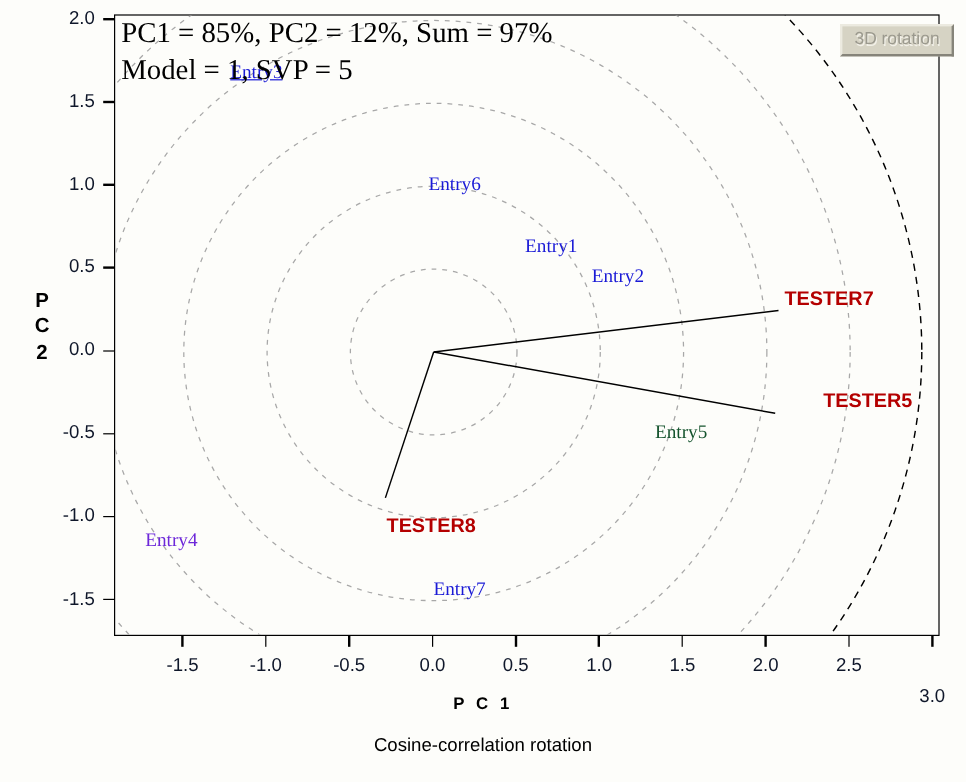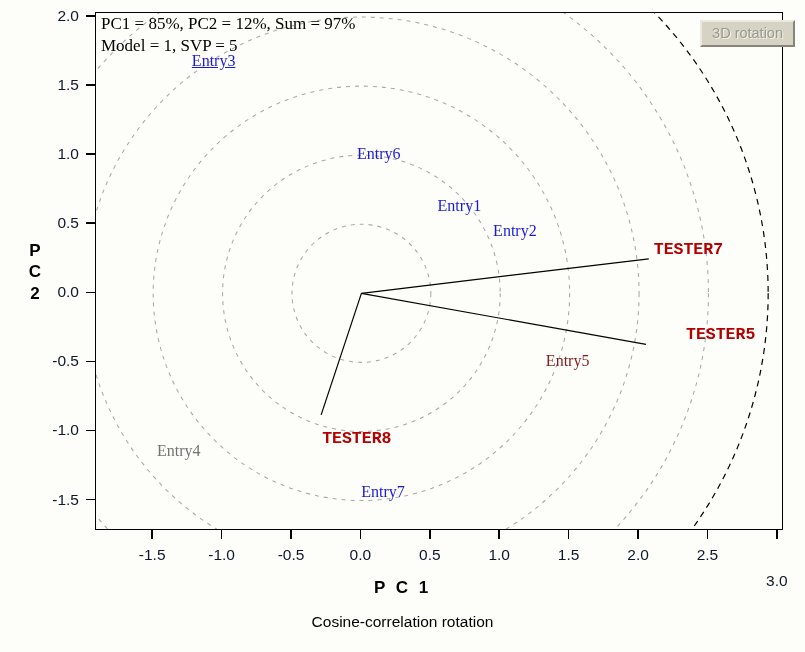--- a/index.html
+++ b/index.html
@@ -62,21 +62,21 @@
   }
   .tick-label-x { transform: translateX(-50%); }
   .tick-label-y { transform: translateY(-50%); text-align: right; }
 
   
   .axis-title-x {
     position: absolute;
     left: 0; right: 0;
     top: 578px;
     text-align: center;
-    font-size: 17px;
+    font-size: 14px;
     font-weight: bold;
     letter-spacing: 3px;
     color: #000;
   }
   .axis-subtitle {
     position: absolute;
     left: 0; right: 0;
     top: 613px;
     text-align: center;
     font-size: 15.5px;
@@ -94,21 +94,21 @@
     color: #000;
   }
   .axis-title-y span { display: block; }
 
   
   .header-note {
     position: absolute;
     left: 101px;
     top: 13px;
     font-family: "Liberation Serif", serif;
-    font-size: 17px;
+    font-size: 24px;
     line-height: 1.30;
     color: #000;
     white-space: nowrap;
     z-index: 6;
   }
 
   
   .rotation-button {
     position: absolute;
     right: 10px;
@@ -127,21 +127,21 @@
     cursor: default;
   }
 
   
   .pt-label {
     position: absolute;
     white-space: nowrap;
     z-index: 5;
   }
   .pt-label.tester {
-    font-family: Liberation Mono, monospace;
+    font-family: Liberation Sans, sans-serif;
     font-size: 16.5px;
     font-weight: bold;
     color: #b40000;
   }
   .pt-label.entry {
     font-family: "Liberation Serif", serif;
     font-size: 16px;
     color: #1a1ad6;
   }
 </style>
@@ -164,22 +164,22 @@
       </svg>
   </div>
 
   <div id="labels-layer">
       <div class="pt-label tester" style="left: 653.771px; top: 239.794px; color: rgb(180, 0, 0);">TESTER7</div>
       <div class="pt-label tester" style="left: 686px; top: 325.437px; color: rgb(180, 0, 0);">TESTER5</div>
       <div class="pt-label tester" style="left: 322.145px; top: 429px; color: rgb(180, 0, 0);">TESTER8</div>
       <div class="pt-label entry" style="left: 437.582px; top: 197.354px; color: rgb(26, 26, 214);">Entry1</div>
       <div class="pt-label entry" style="left: 493.111px; top: 222.218px; color: rgb(26, 26, 214); text-align: right;">Entry2</div>
       <div class="pt-label entry" style="left: 191.862px; top: 52.3145px; color: rgb(26, 26, 214); text-decoration: underline;">Entry3</div>
-      <div class="pt-label entry" style="left: 121.062px; top: 441.85px; color: #737373; margin-left: 36px;">Entry4</div>
-      <div class="pt-label entry" style="left: 545.865px; top: 352.064px; color: #7f1d1d;">Entry5</div>
+      <div class="pt-label entry" style="left: 121.062px; top: 441.85px; color: #6d28d9;">Entry4</div>
+      <div class="pt-label entry" style="left: 545.865px; top: 352.064px; color: #14532d;">Entry5</div>
       <div class="pt-label entry" style="left: 357.063px; top: 144.864px; color: rgb(26, 26, 214);">Entry6</div>
       <div class="pt-label entry" style="left: 361.228px; top: 483.29px; color: rgb(26, 26, 214);">Entry7</div>
     </div>
 
   <div id="ticks-layer">
       <div class="tick-line tick-x" style="left: 151.368px; top: 530px;"></div>
       <div class="tick-label tick-label-x" style="left: 152.168px; top: 546px;">-1.5</div>
       <div class="tick-line tick-x" style="left: 220.78px; top: 530px;"></div>
       <div class="tick-label tick-label-x" style="left: 221.58px; top: 546px;">-1.0</div>
       <div class="tick-line tick-x" style="left: 290.192px; top: 530px;"></div>

